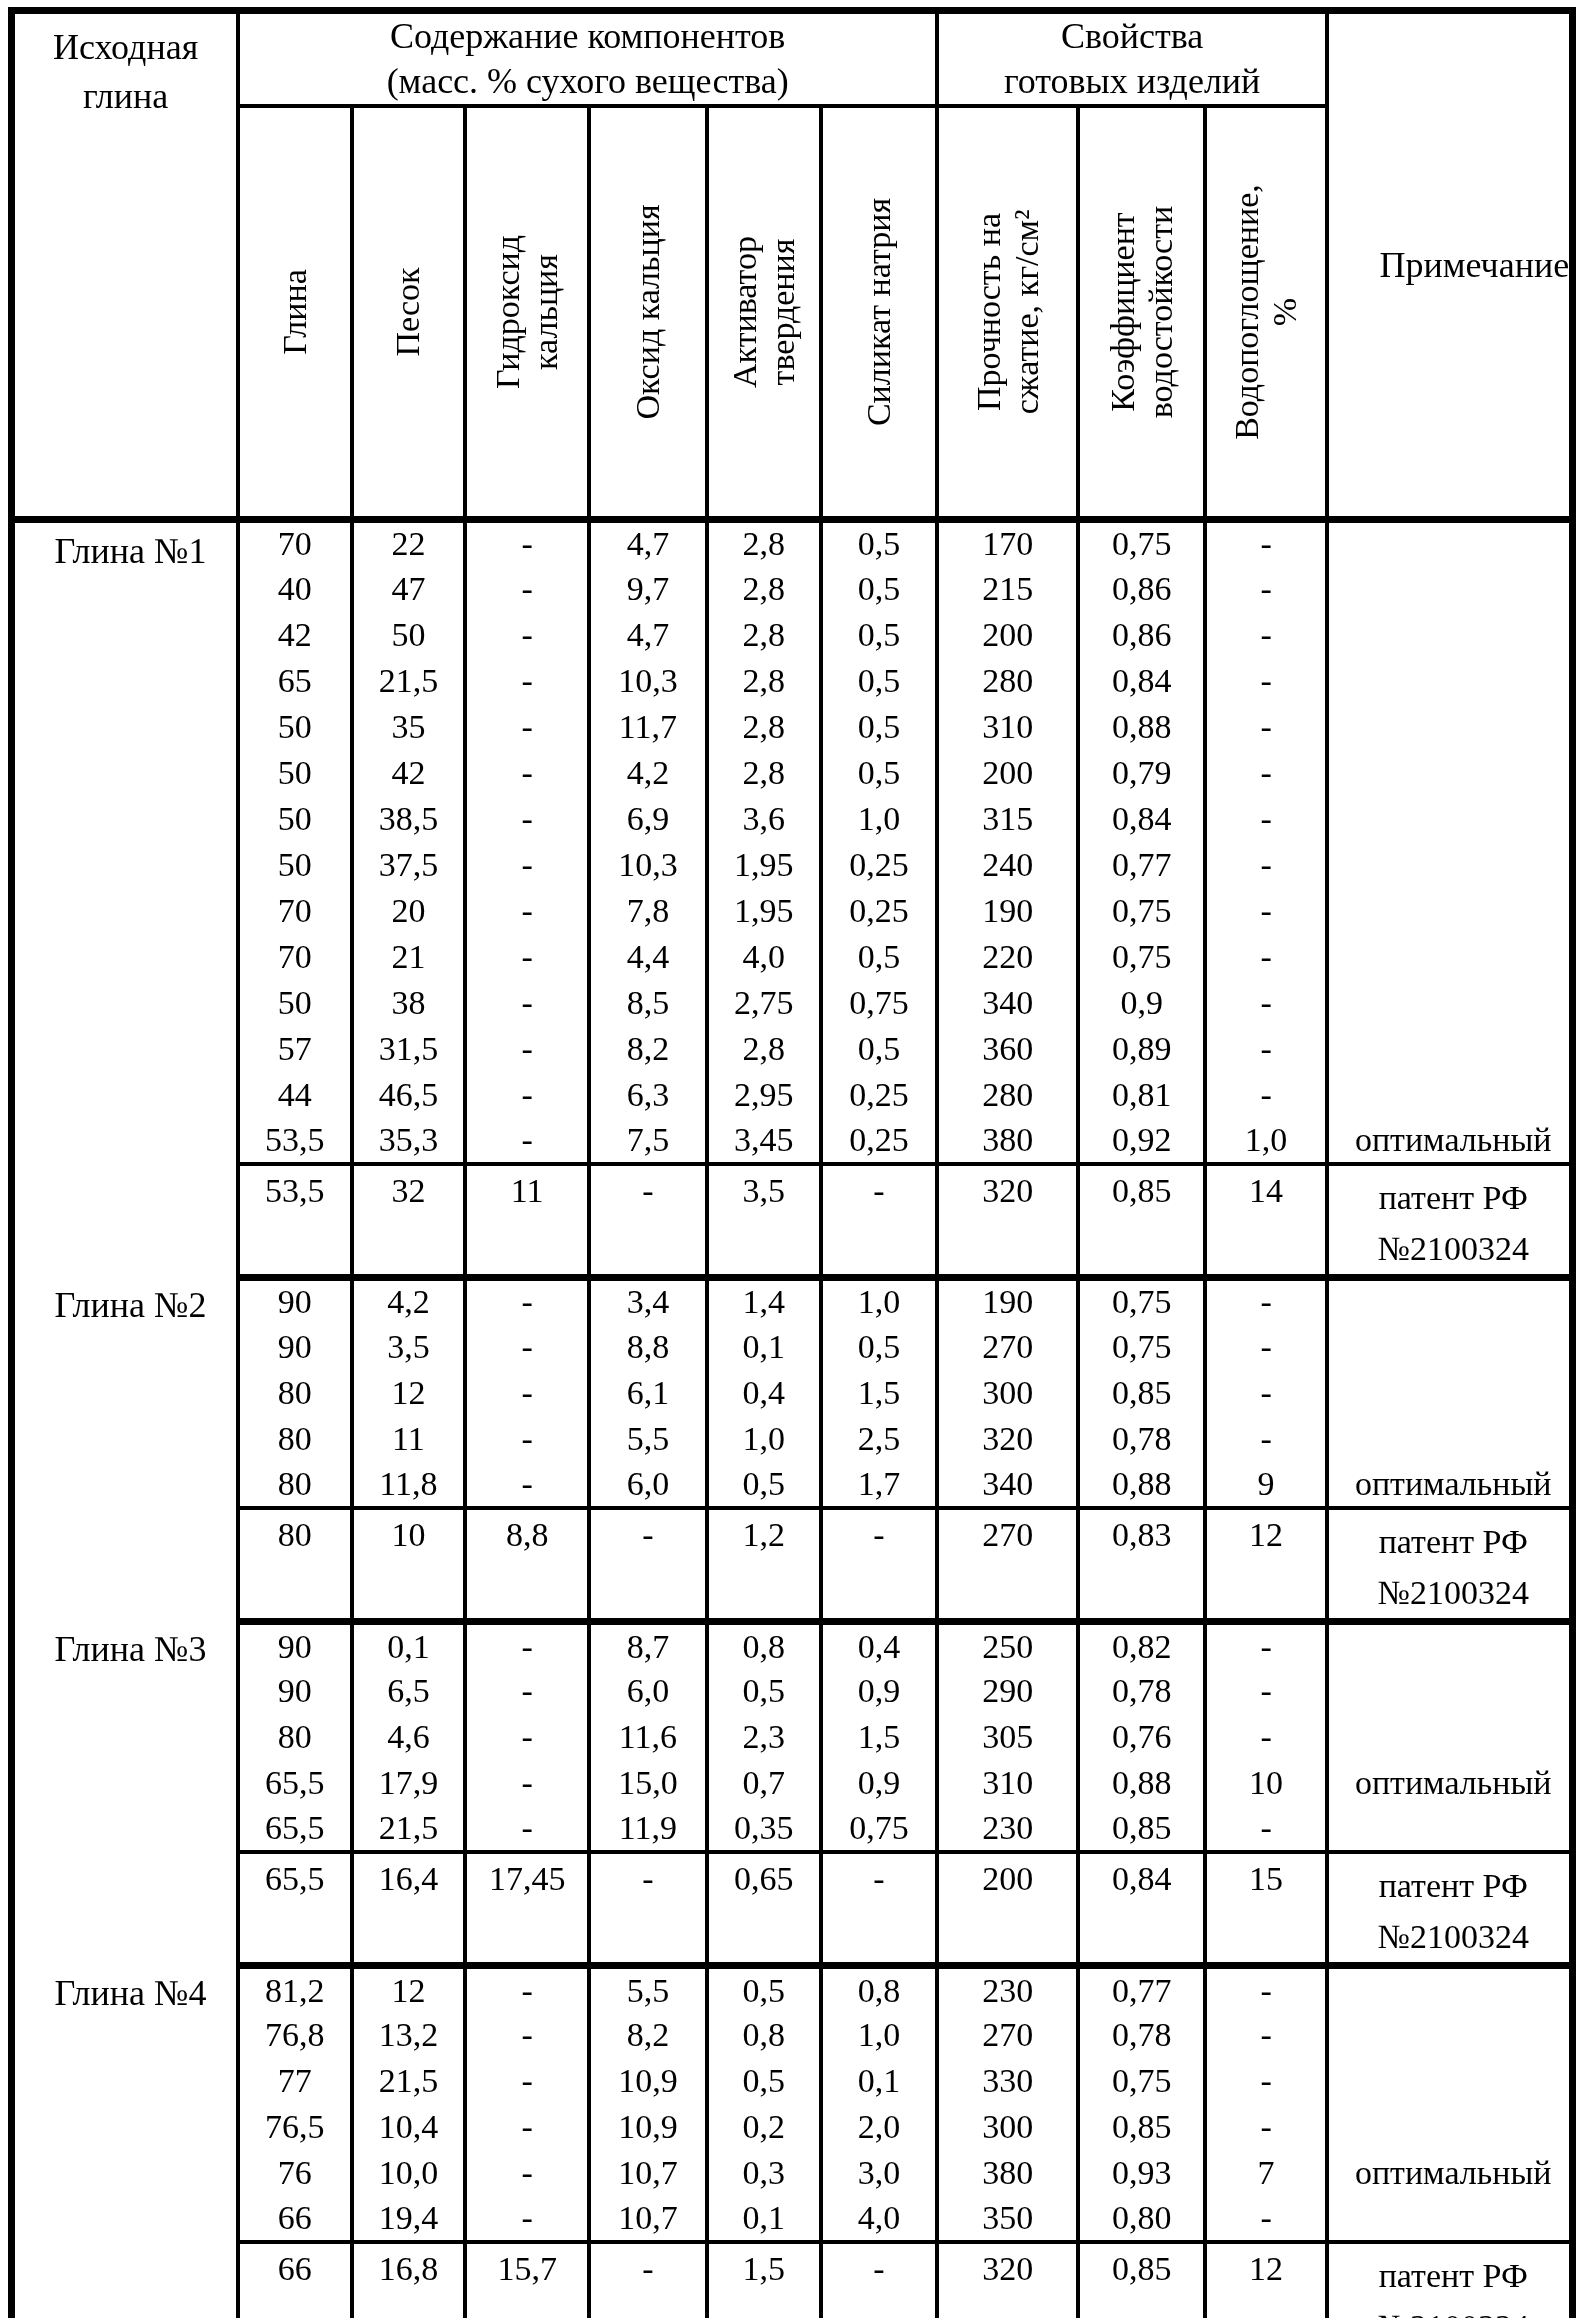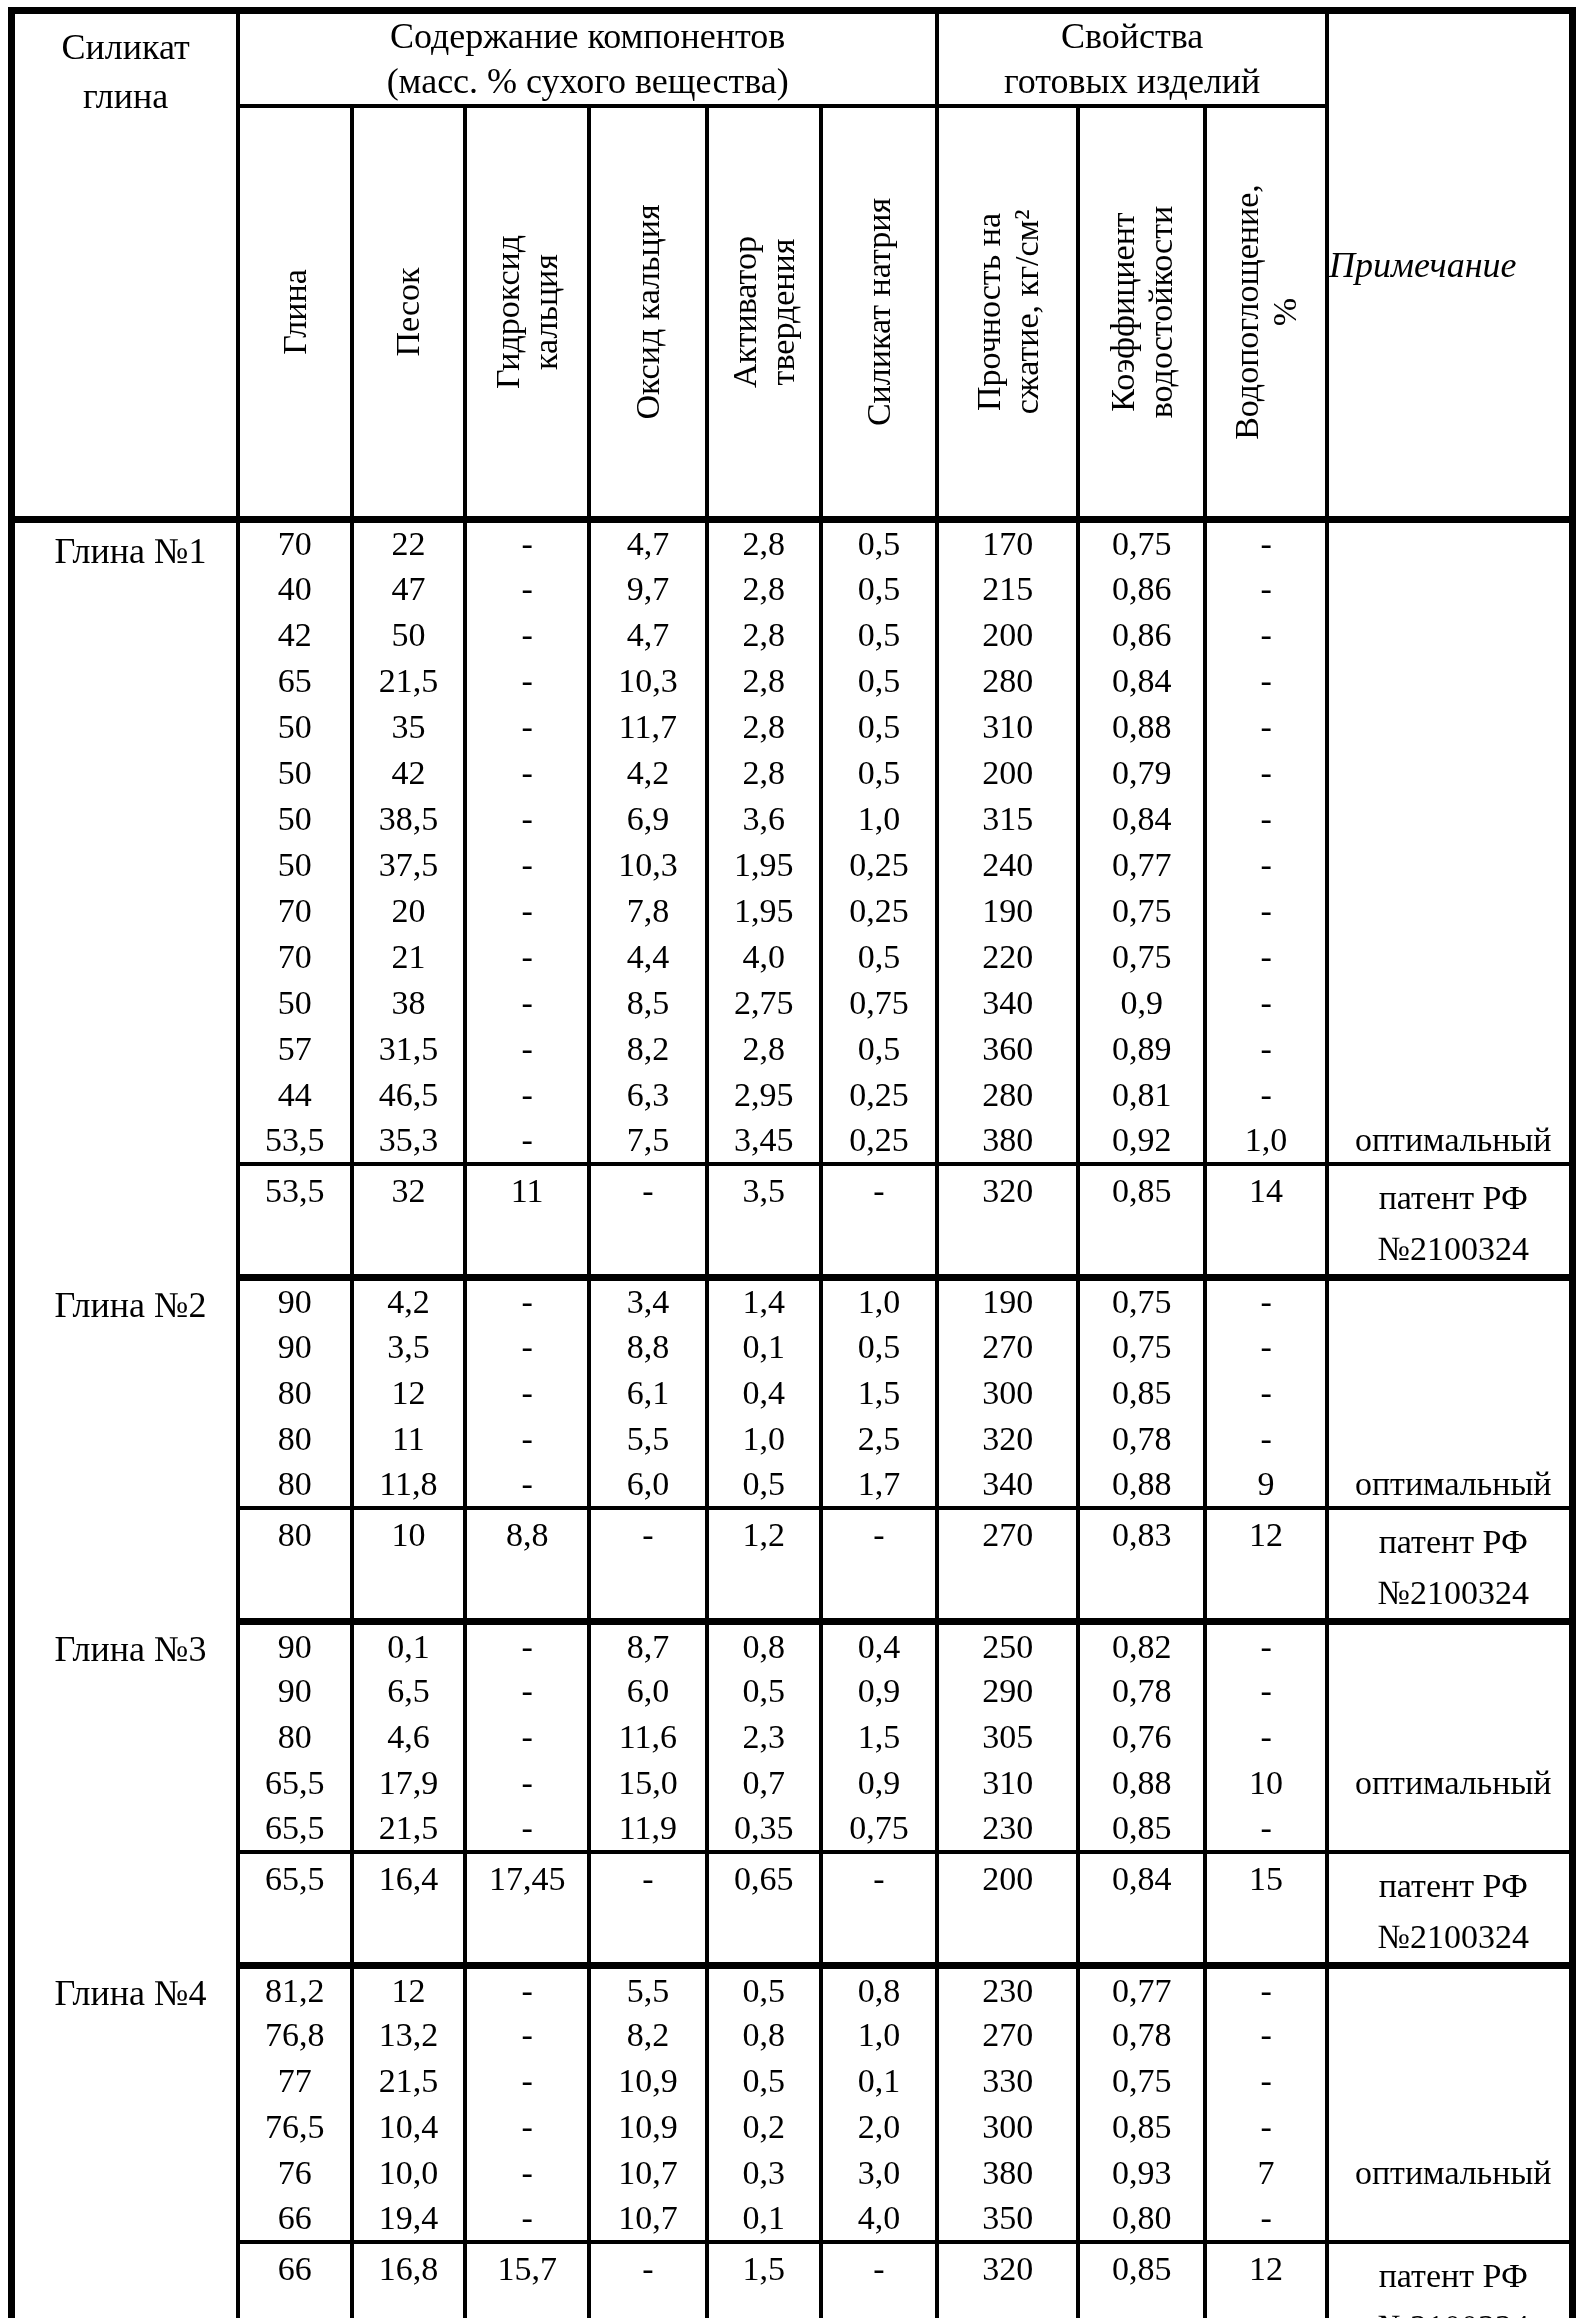--- a/index.html
+++ b/index.html
@@ -10,22 +10,22 @@
           border:7.4px solid #000; }
   th, td { border-left:4.1px solid #000; border-right:4.1px solid #000;
            padding:0; font-weight:normal; overflow:hidden; }
   
   tr.h1 { height:79px; }
   tr.h2 { height:414px; }
   th.grouphead { border-bottom:4.9px solid #000; font-size:36px; line-height:1.25;
                  white-space:pre-line; vertical-align:middle; }
   th.corner { border-bottom:7.4px solid #000; vertical-align:top; text-align:center;
               font-size:36px; line-height:1.35; padding-top:9.8px; white-space:pre-line; }
-  th.notehead { border-bottom:7.4px solid #000; vertical-align:middle; text-align:left;
-                font-size:36px;font-style:italic; }
+  th.notehead { border-bottom:7.4px solid #000; vertical-align:middle; text-align:right;
+                font-size:36px; }
   th.rot { border-bottom:7.4px solid #000; position:relative; }
   .rot-inner { position:absolute; top:50%; left:50%; width:392px;
                transform:translate(-50%,-50%) rotate(-90deg);
                text-align:center; font-size:34px; line-height:1.12; white-space:pre-line; }
   
   tr.data-row { height:46px; }
   tr.data-row td { text-align:center; font-size:34px; vertical-align:middle; }
   td.clay { text-align:center; vertical-align:top !important;
             padding:6.6px 0 0 9.8px; font-size:36px !important; }
   td.note { text-align:right; padding-left:8.2px; }
@@ -48,21 +48,21 @@
         <col style="width:116px">
         <col style="width:112px">
       <col style="width:115px">
         <col style="width:139px">
         <col style="width:125px">
       <col style="width:120px">
         <col style="width:242px">
     </colgroup>
     <thead>
       <tr class="h1">
-        <th class="corner" rowspan="2">Силикат
+        <th class="corner" rowspan="2">Исходная
 глина</th>
         <th class="grouphead" colspan="6">Содержание компонентов
 (масс. % сухого вещества)</th>
         <th class="grouphead" colspan="3">Свойства
 готовых изделий</th>
         <th class="notehead" rowspan="2">Примечание</th>
       </tr>
       <tr class="h2">
         <th class="rot">
             <div class="rot-inner">Глина</div>

